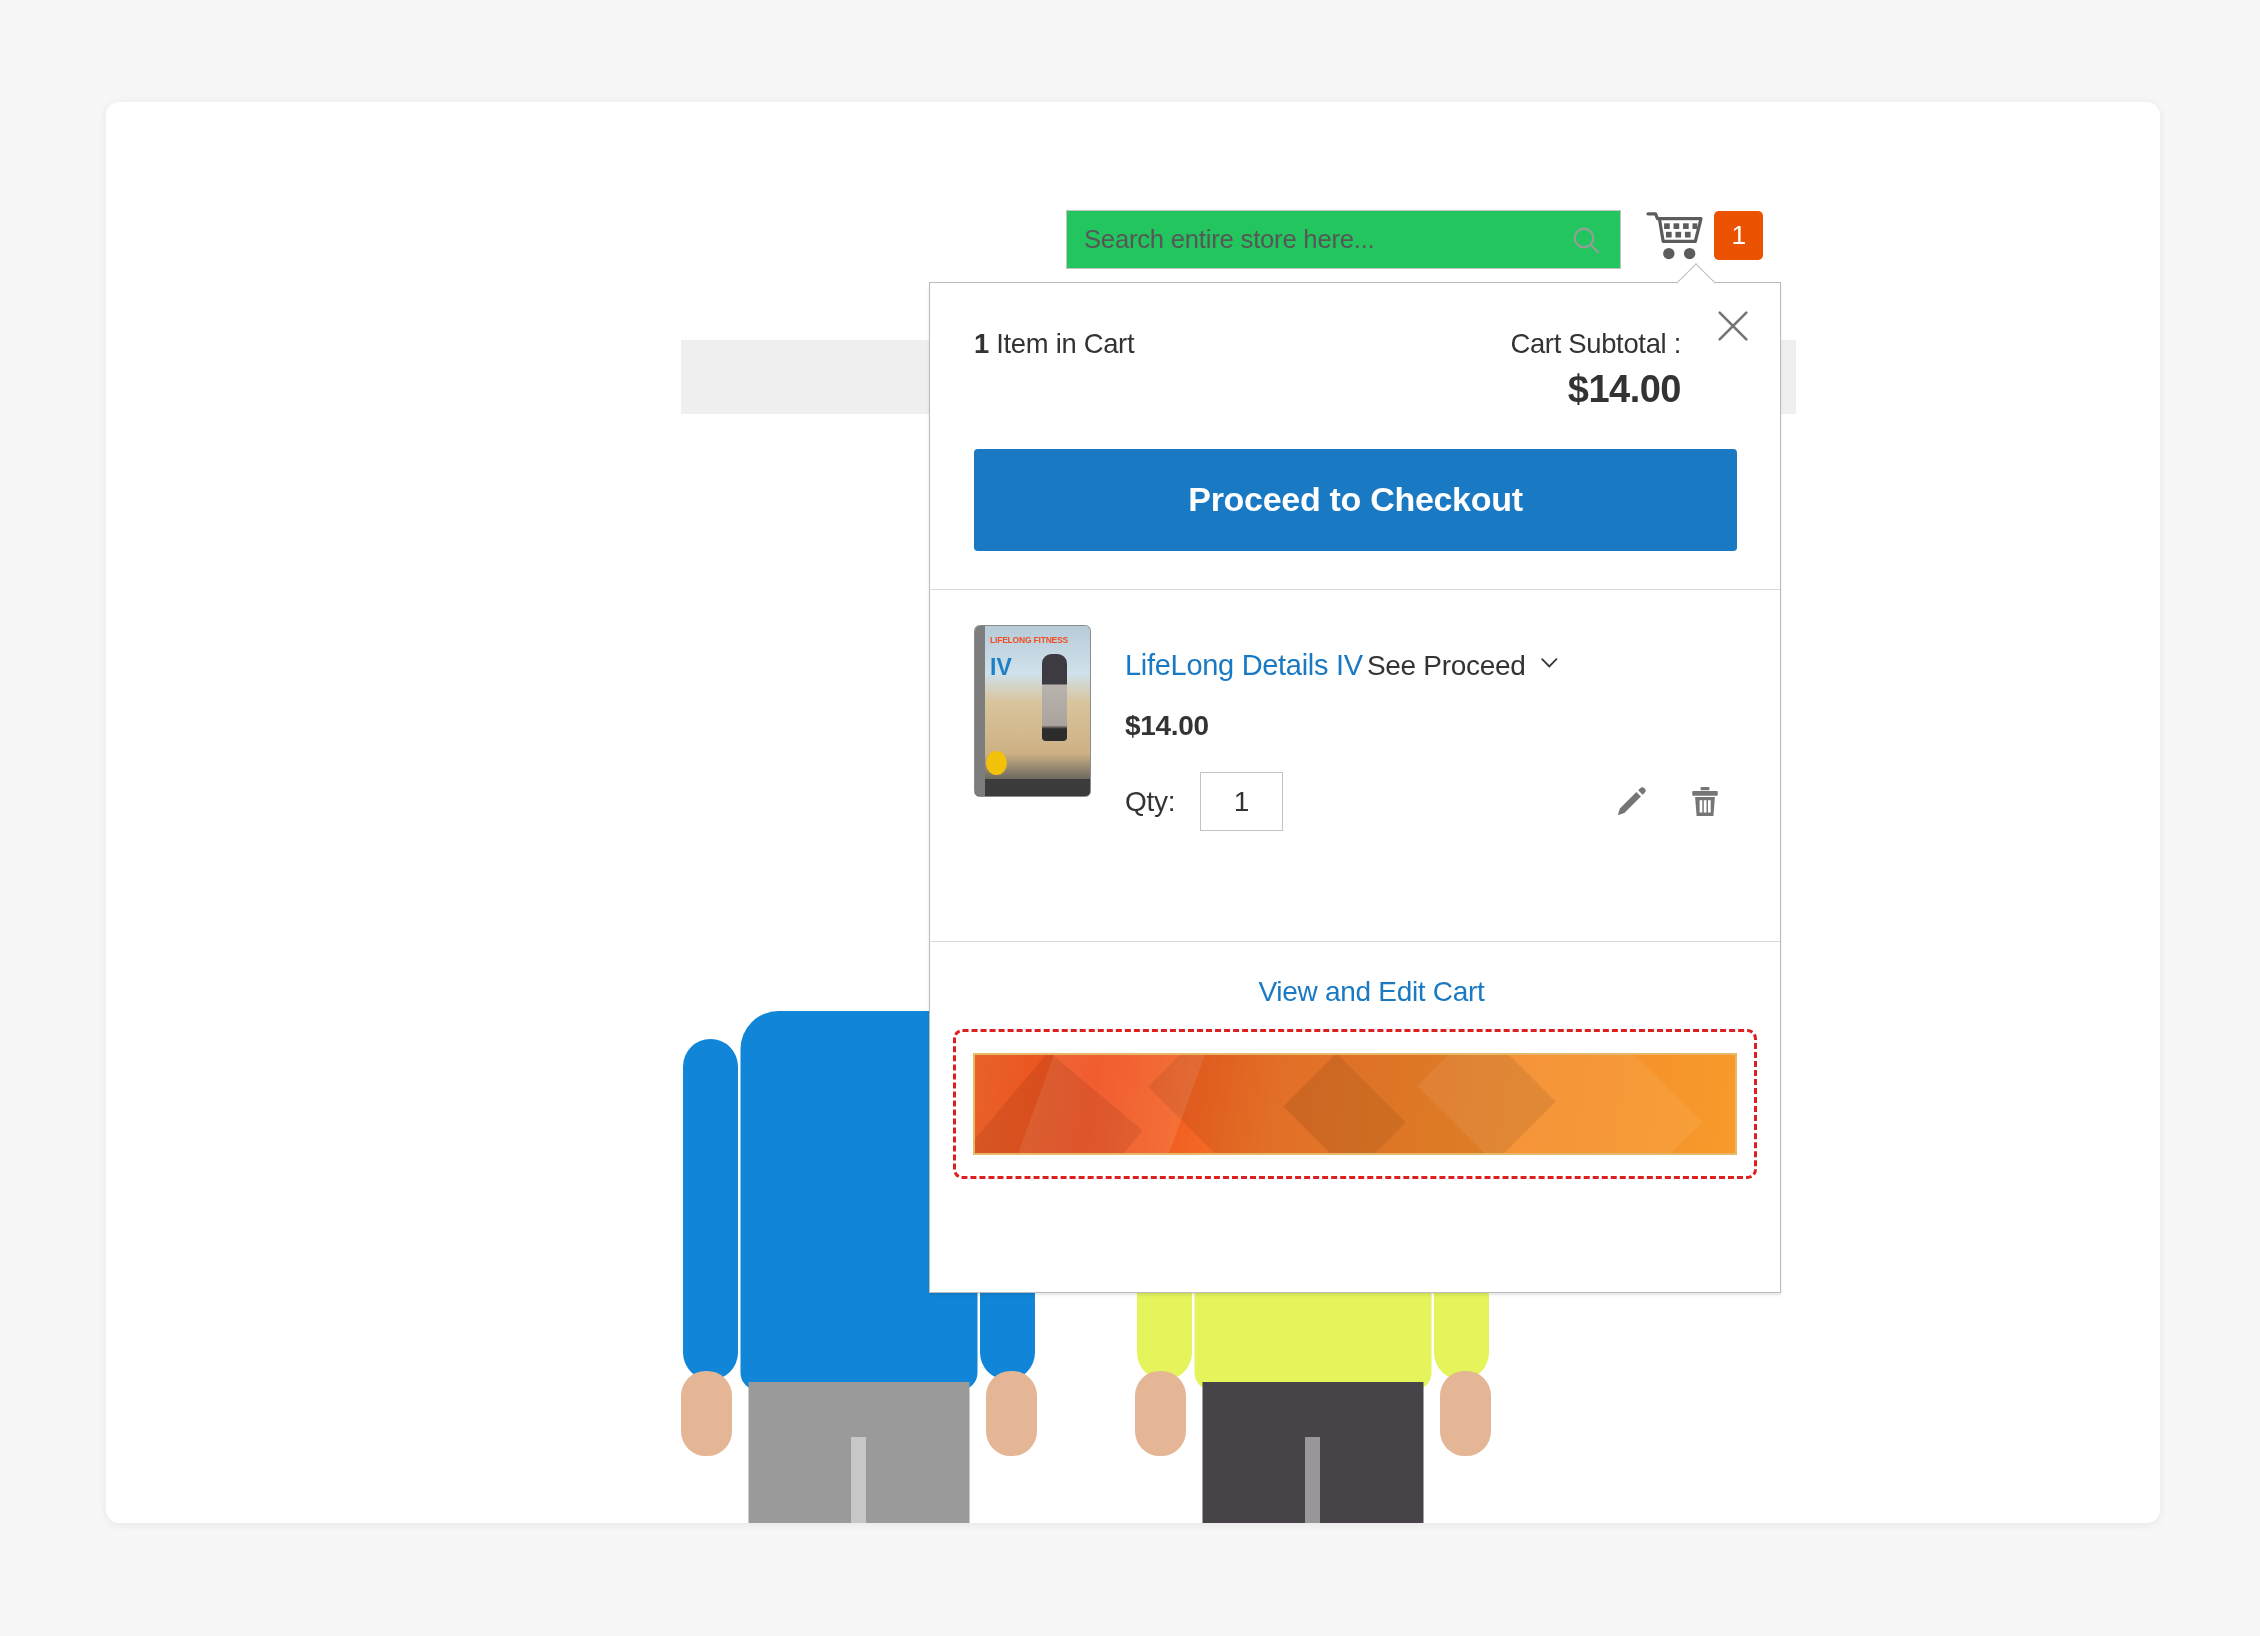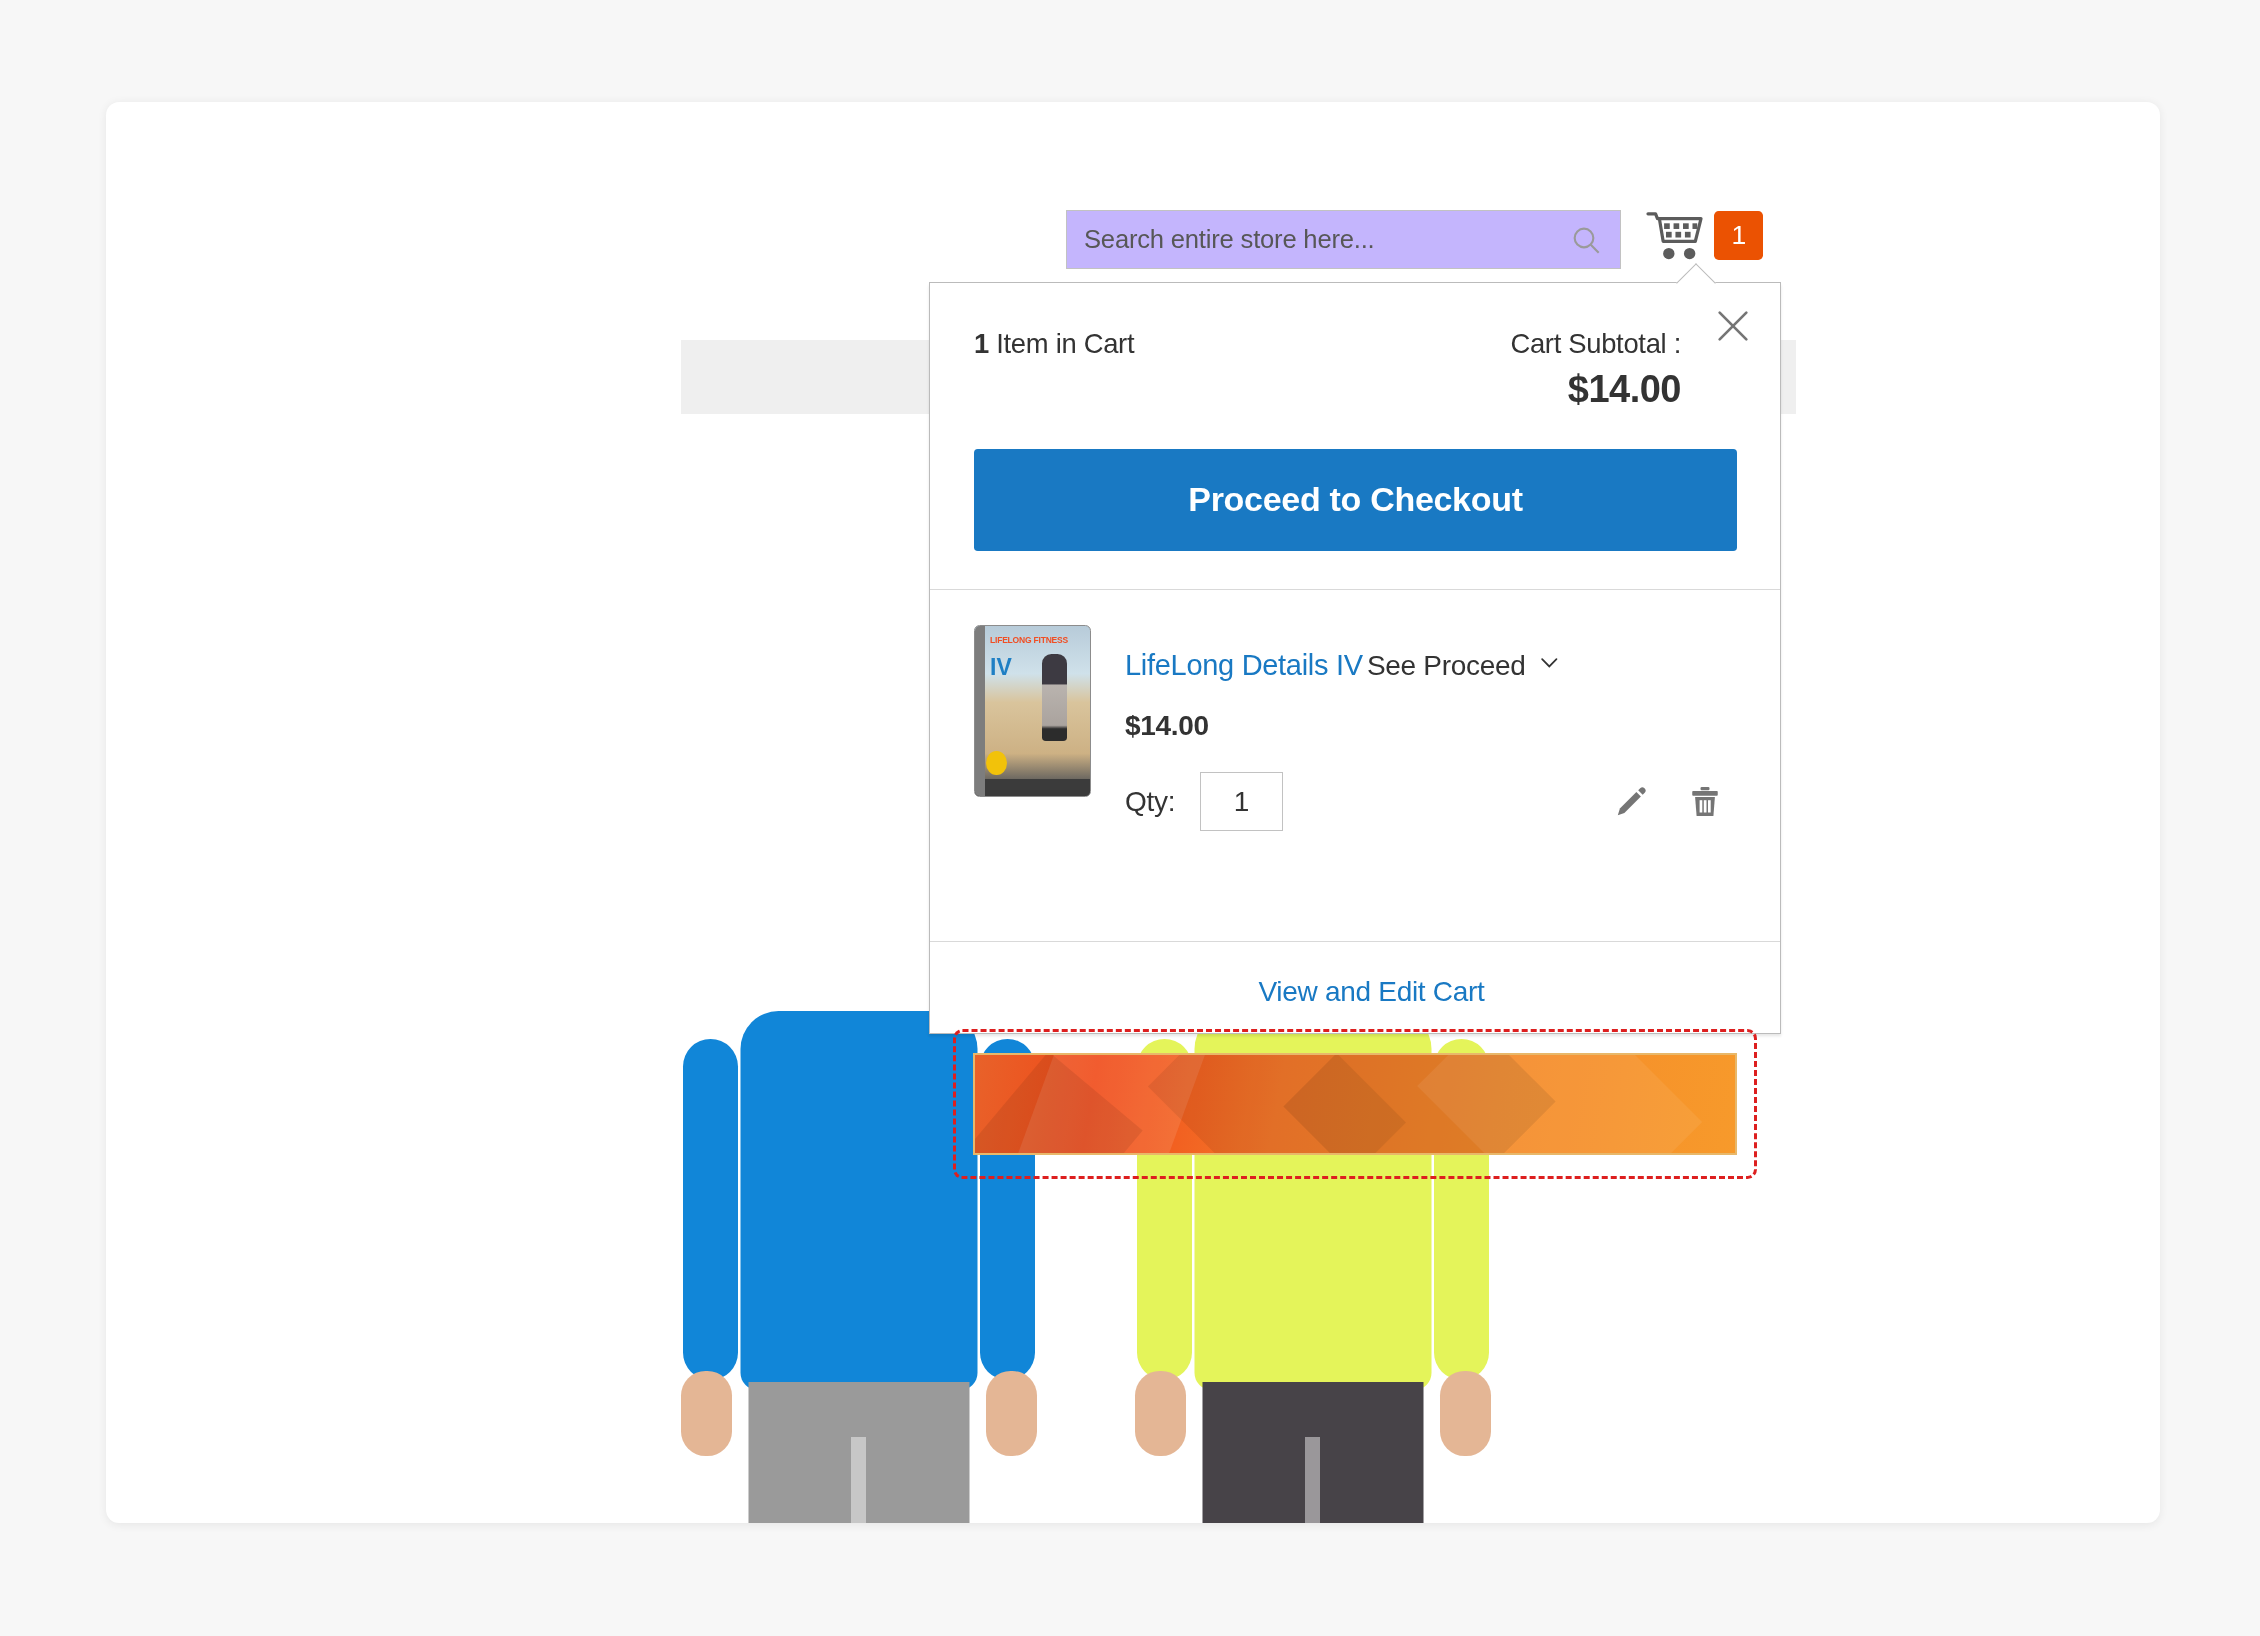--- a/index.html
+++ b/index.html
@@ -33,21 +33,21 @@
     height: 95px;
   }
 
   #search-box {
     position: absolute;
     left: 960px;
     top: 108px;
     width: 555px;
     height: 59px;
     border: 0.9px solid #c2c2c2;
-    background: #c4b5fd;
+    background: #22c55e;
     display: flex;
     align-items: center;
     padding: 0 17px;
   }
   #search-input-text {
     flex: 1;
     font-size: 25.6px;
     color: #575757;
     font-family: "Liberation Sans", sans-serif;
     letter-spacing: -0.2px;
@@ -148,21 +148,21 @@
   #tile-1 .pants { background: #9a9a9a; }
   #tile-2 .torso, #tile-2 .sleeve-l, #tile-2 .sleeve-r { background: #e4f45a; }
   #tile-2 .pants { background: #474348; }
 
   
   #minicart {
     position: absolute;
     left: 823px;
     top: 180px;
     width: 852px;
-    height: 752px;
+    height: 1011px;
     background: #ffffff;
     border: 0.9px solid #bbbbbb;
     box-shadow: 0 2.8px 2.8px rgba(0,0,0,0.10);
     z-index: 50;
   }
   
   #minicart-arrow {
     position: absolute;
     left: 752px;
     top: -14px;

